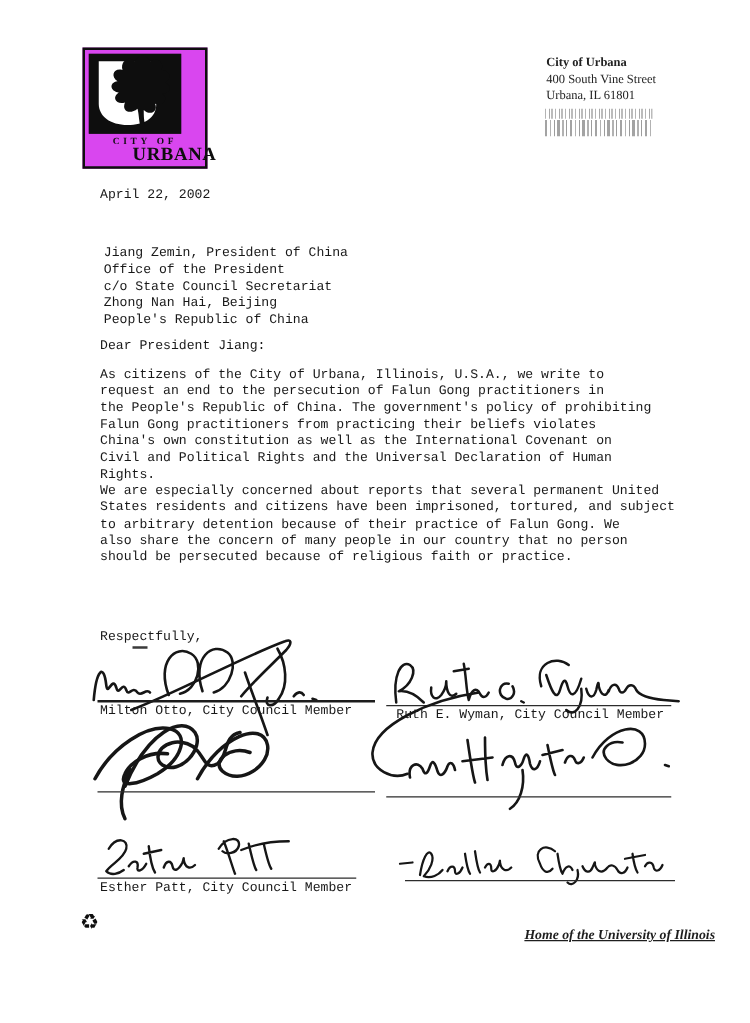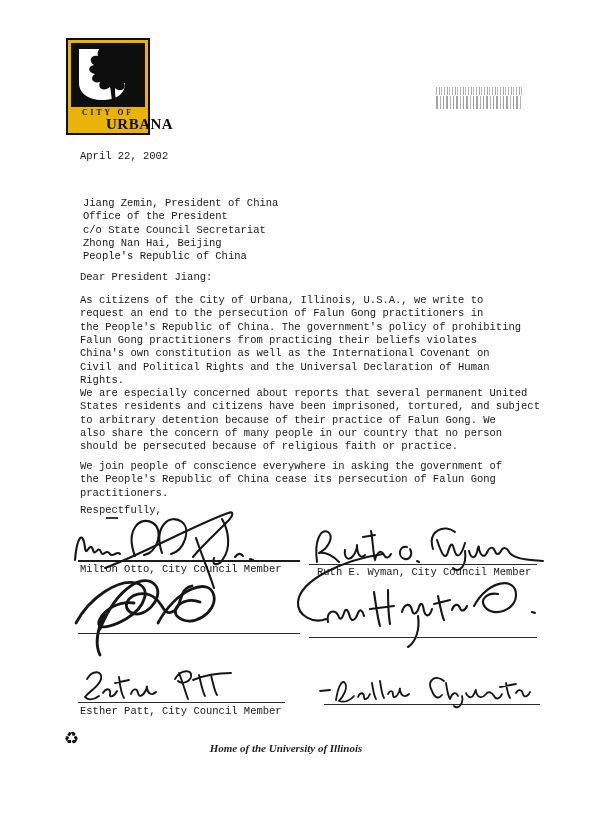--- a/index.html
+++ b/index.html
@@ -7,22 +7,22 @@
     position:relative;width:600px;height:818px;background:#ffffff;
     margin:0 auto;overflow:hidden;color:#1b1b1b;
     font-family:"Liberation Mono","DejaVu Sans Mono",monospace;
   }
   .mono{
     position:absolute;font:10.5px/13.35px "Liberation Mono","DejaVu Sans Mono",monospace;
     color:#181818;white-space:nowrap;
   }
   .pre{white-space:pre-line;}
   
-  .logo{position:absolute;left:66px;top:38px;width:84px;height:97px;
-    border:2px solid #0e0e0e;box-sizing:border-box;background:#eab308;}
+  .logo{position:absolute;left:66px;top:38px;width:100px;height:97px;
+    border:2px solid #0e0e0e;box-sizing:border-box;background:#d946ef;}
   .logo-emblem{position:absolute;left:3px;top:3px;width:74px;height:64px;background:#0e0e0e;}
   .logo-emblem svg{display:block;}
   .logo-cityof{position:absolute;left:0;right:0;top:68px;text-align:center;
     font:bold 7.5px "Liberation Serif","DejaVu Serif",serif;letter-spacing:3px;color:#0e0e0e;}
   .logo-urbana{position:absolute;left:0;right:0;top:76px;text-align:center;
     font:bold 15px "Liberation Serif","DejaVu Serif",serif;letter-spacing:.5px;color:#0e0e0e;padding-left:38px;}
   
   .addr{position:absolute;left:437px;top:44px;
     font:10px/13px "Liberation Serif","DejaVu Serif",serif;color:#222;}
   .addr .org{font-weight:bold;}
@@ -33,22 +33,22 @@
     background:repeating-linear-gradient(90deg,#858585 0 2px,transparent 2px 4px,#999999 4px 5px,transparent 5px 7px,#7b7b7b 7px 8px,transparent 8px 10px);}
   
   .sig{position:absolute;pointer-events:none;}
   .sig path{fill:none;stroke:#161616;stroke-linecap:round;stroke-linejoin:round;}
   .sig-line{position:absolute;background:#2c2c2c;height:1.4px;}
   .sig-line.thick{height:2.2px;background:#1c1c1c;}
   .artifact{position:absolute;background:#3a3a3a;}
   
   .recycle{position:absolute;left:64px;top:728px;font-size:17px;line-height:20px;color:#0e0e0e;
     font-family:"DejaVu Sans",sans-serif;}
-  .tagline{position:absolute;top:742px;left:0;right:28px;text-align:center;
-    font:italic bold 11px "Liberation Serif","DejaVu Serif",serif;color:#1e1e1e;}
+  .tagline{position:absolute;top:742px;left:0;right:28px;text-align:right;
+    font:italic bold 11px "Liberation Serif","DejaVu Serif",serif;color:#1e1e1e;text-decoration:underline;}
 </style>
 </head>
 <body>
 
 <div class="page">
 
   <div class="logo">
     <div class="logo-emblem">
       <svg width="74" height="64" viewBox="0 0 74 64">
         <rect x="0" y="0" width="74" height="64" fill="#0e0e0e"></rect>
@@ -57,20 +57,25 @@
           C33,49 26,46 29,39 C22,41 18,35 24,31 C17,30 16,23 23,22
           C17,18 20,11 27,13 C25,6 32,1 37,6 C39,0 47,0 49,6
           C55,2 61,7 58,13 C65,13 67,20 61,23 C67,25 66,32 59,32
           C64,36 60,42 53,40 C56,46 49,50 44,45 C44,49 44,52 45,57 Z"></path>
       </svg>
     </div>
     <div class="logo-cityof">CITY OF</div>
     <div class="logo-urbana">URBANA</div>
   </div>
 
+  <div class="addr">
+    <div class="org">City of Urbana</div>
+    <div>400 South Vine Street</div>
+    <div>Urbana, IL 61801</div>
+  </div>
   <div class="barcode">
     <div class="row1"></div>
       <div class="row2"></div>
   </div>
 
   <div class="mono" style="left:80px;top:150px">April 22, 2002</div>
 
   <div class="mono pre" style="left:83px;top:197px">Jiang Zemin, President of China
 Office of the President
 c/o State Council Secretariat
@@ -84,23 +89,20 @@
 the People's Republic of China.  The government's policy of prohibiting
 Falun Gong practitioners from practicing their beliefs violates
 China's own constitution as well as the International Covenant on
 Civil and Political Rights and the Universal Declaration of Human
 Rights.</div>
   <div class="mono pre" style="left:80px;top:387px">We are especially concerned about reports that several permanent United
 States residents and citizens have been imprisoned, tortured, and subject
 to arbitrary detention because of their practice of Falun Gong.  We
 also share the concern of many people in our country that no person
 should be persecuted because of religious faith or practice.</div>
-  <div class="mono pre" style="left:80px;top:460px">We join people of conscience everywhere in asking the government of
-the People's Republic of China cease its persecution of Falun Gong
-practitioners.</div>
 
   <div class="mono" style="left:80px;top:504px">Respectfully,</div>
   <div class="artifact" style="left:106px;top:517px;width:12px;height:1.5px"></div>
 
   <svg class="sig" style="left:70px;top:510px" width="250" height="85" viewBox="0 0 250 85">
     <path stroke-width="2.1" d="M5,50 C7,26 13,20 15,38 C16,48 20,30 23,40 C25,48 28,34 31,42 C33,48 36,38 40,44 C43,48 47,40 50,44"></path>
     <path stroke-width="2.1" d="M65,46 C55,20 70,5 83,13 C94,20 88,42 74,45 M92,43 C83,16 100,3 112,12 C121,19 115,40 101,44"></path>
     <path stroke-width="2.1" d="M35,58 C72,44 125,15 158,3 C163,1 164,4 159,10 C143,26 130,38 123,47"></path>
     <path stroke-width="2.1" d="M152,9 C159,21 161,38 153,49 C149,56 141,56 144,48"></path>
     <path stroke-width="2.1" d="M126,28 C131,43 138,60 144,78"></path>

